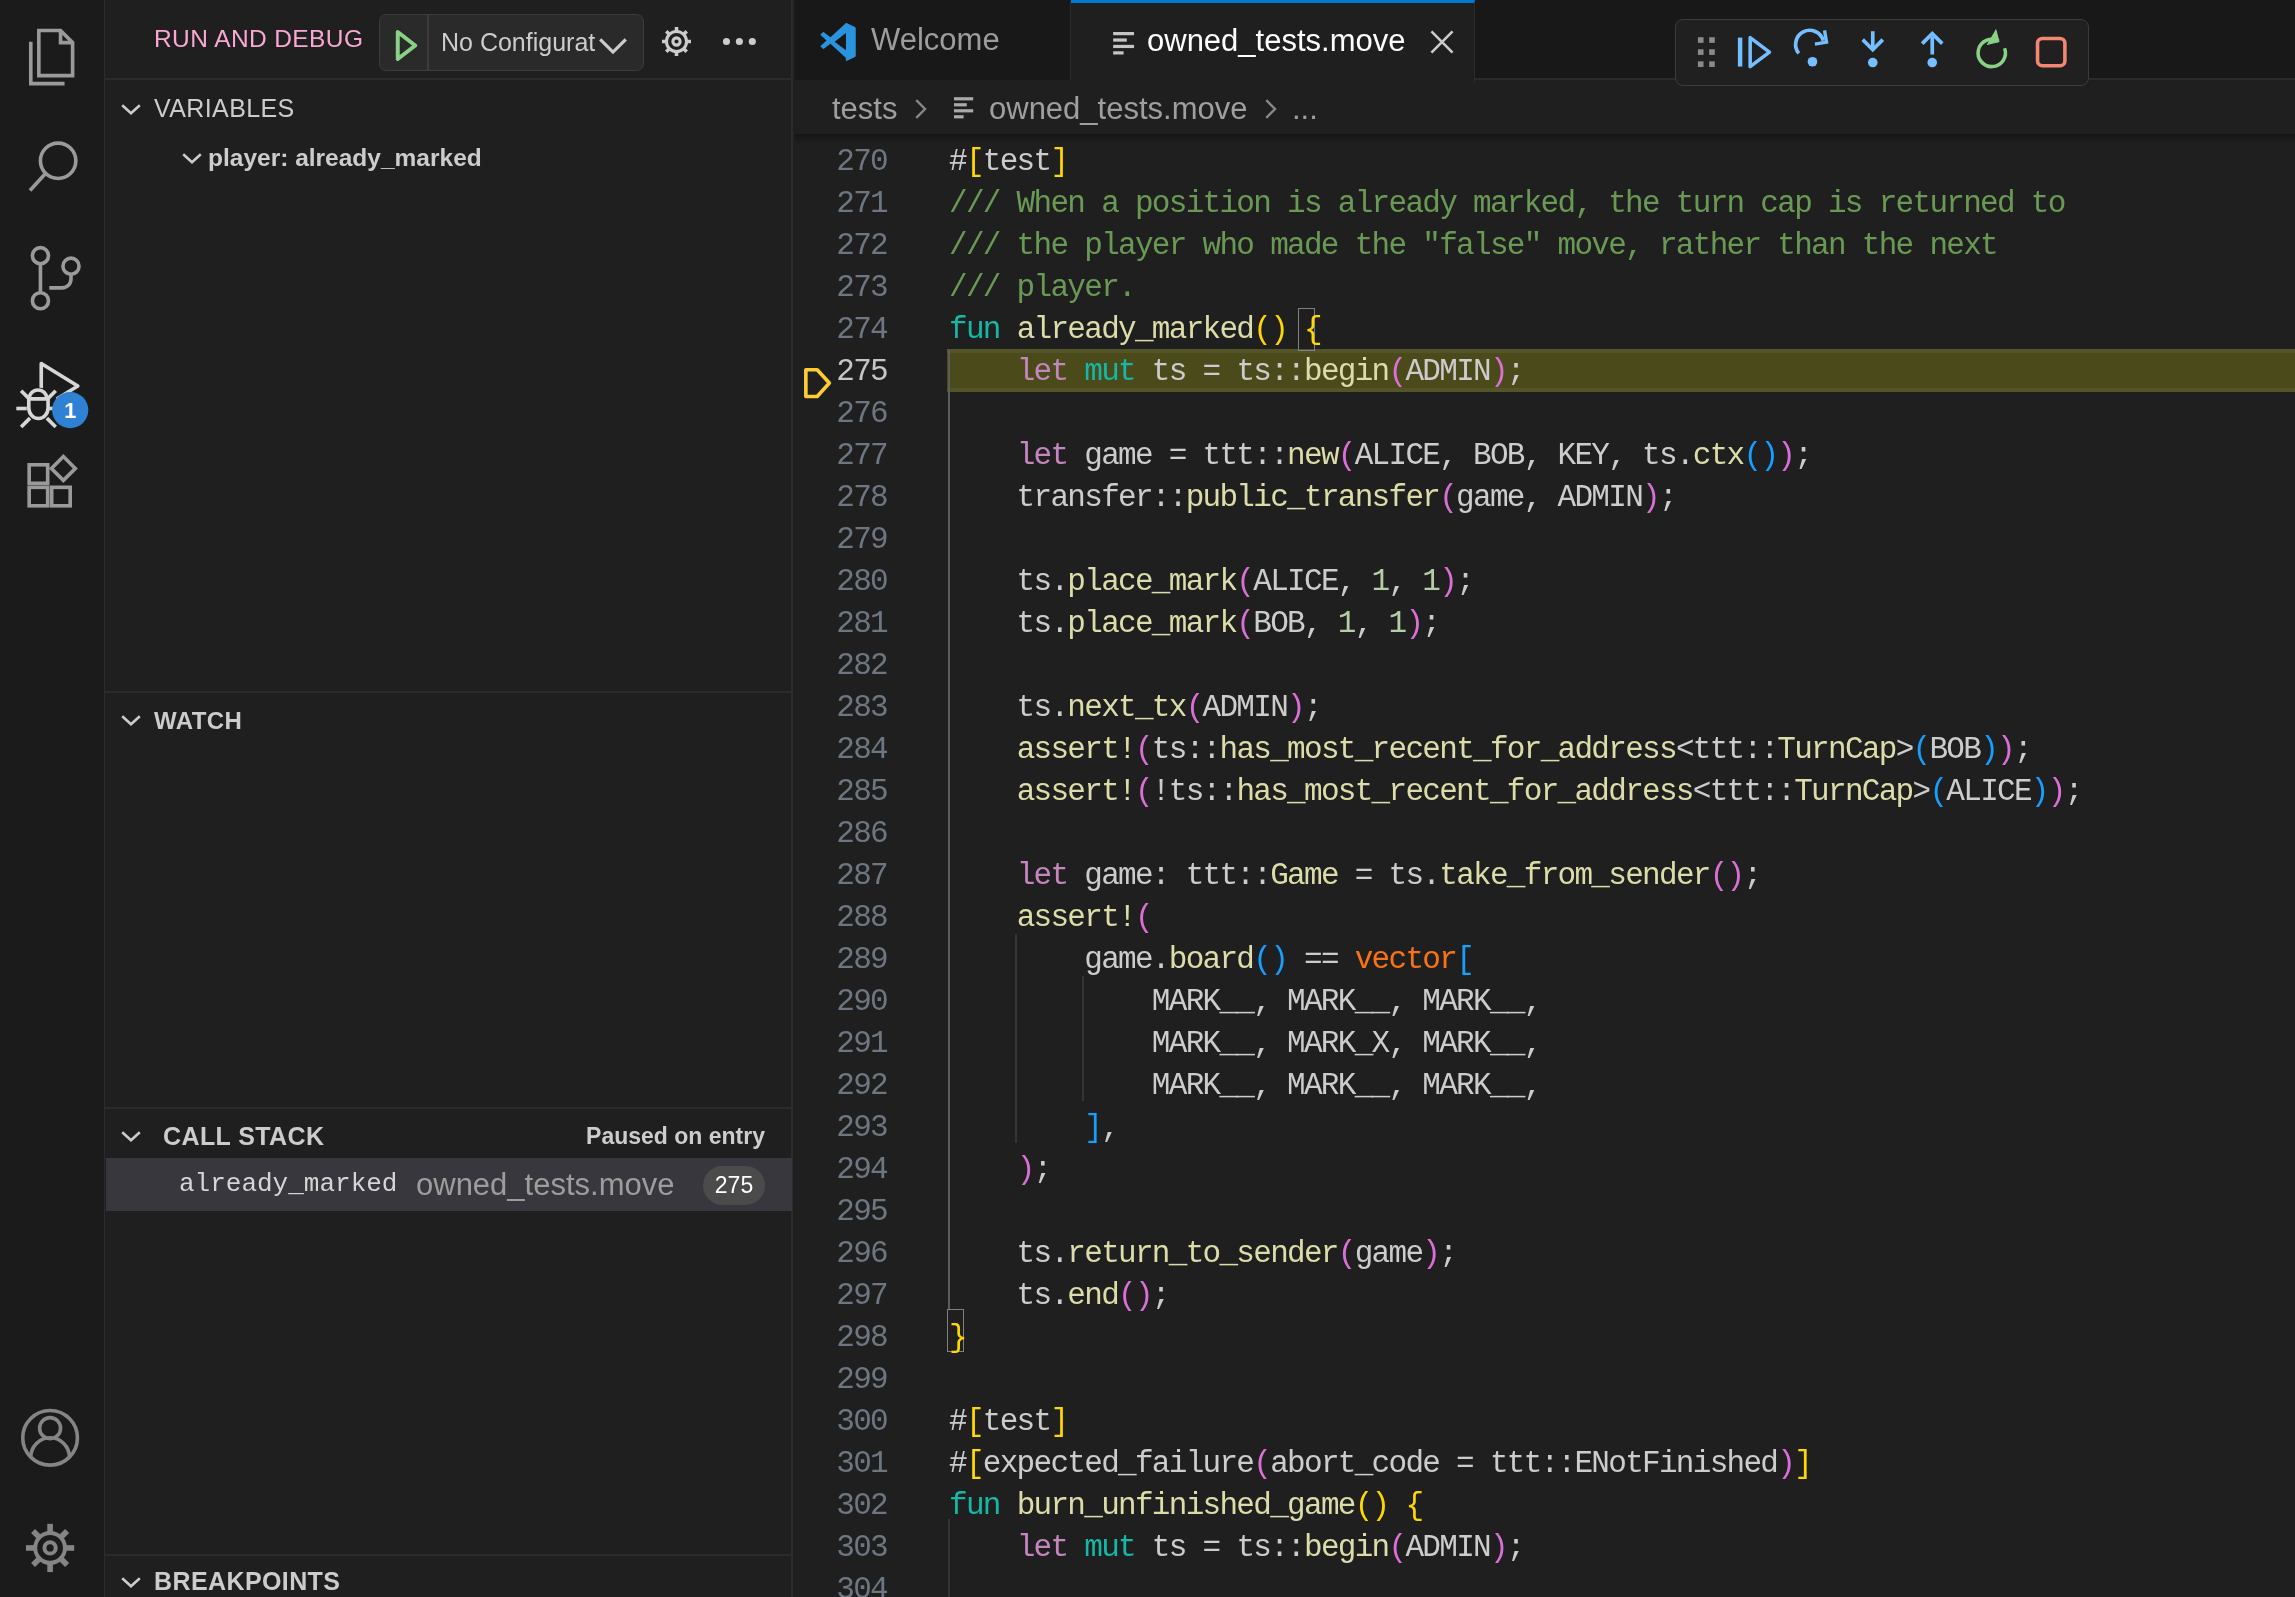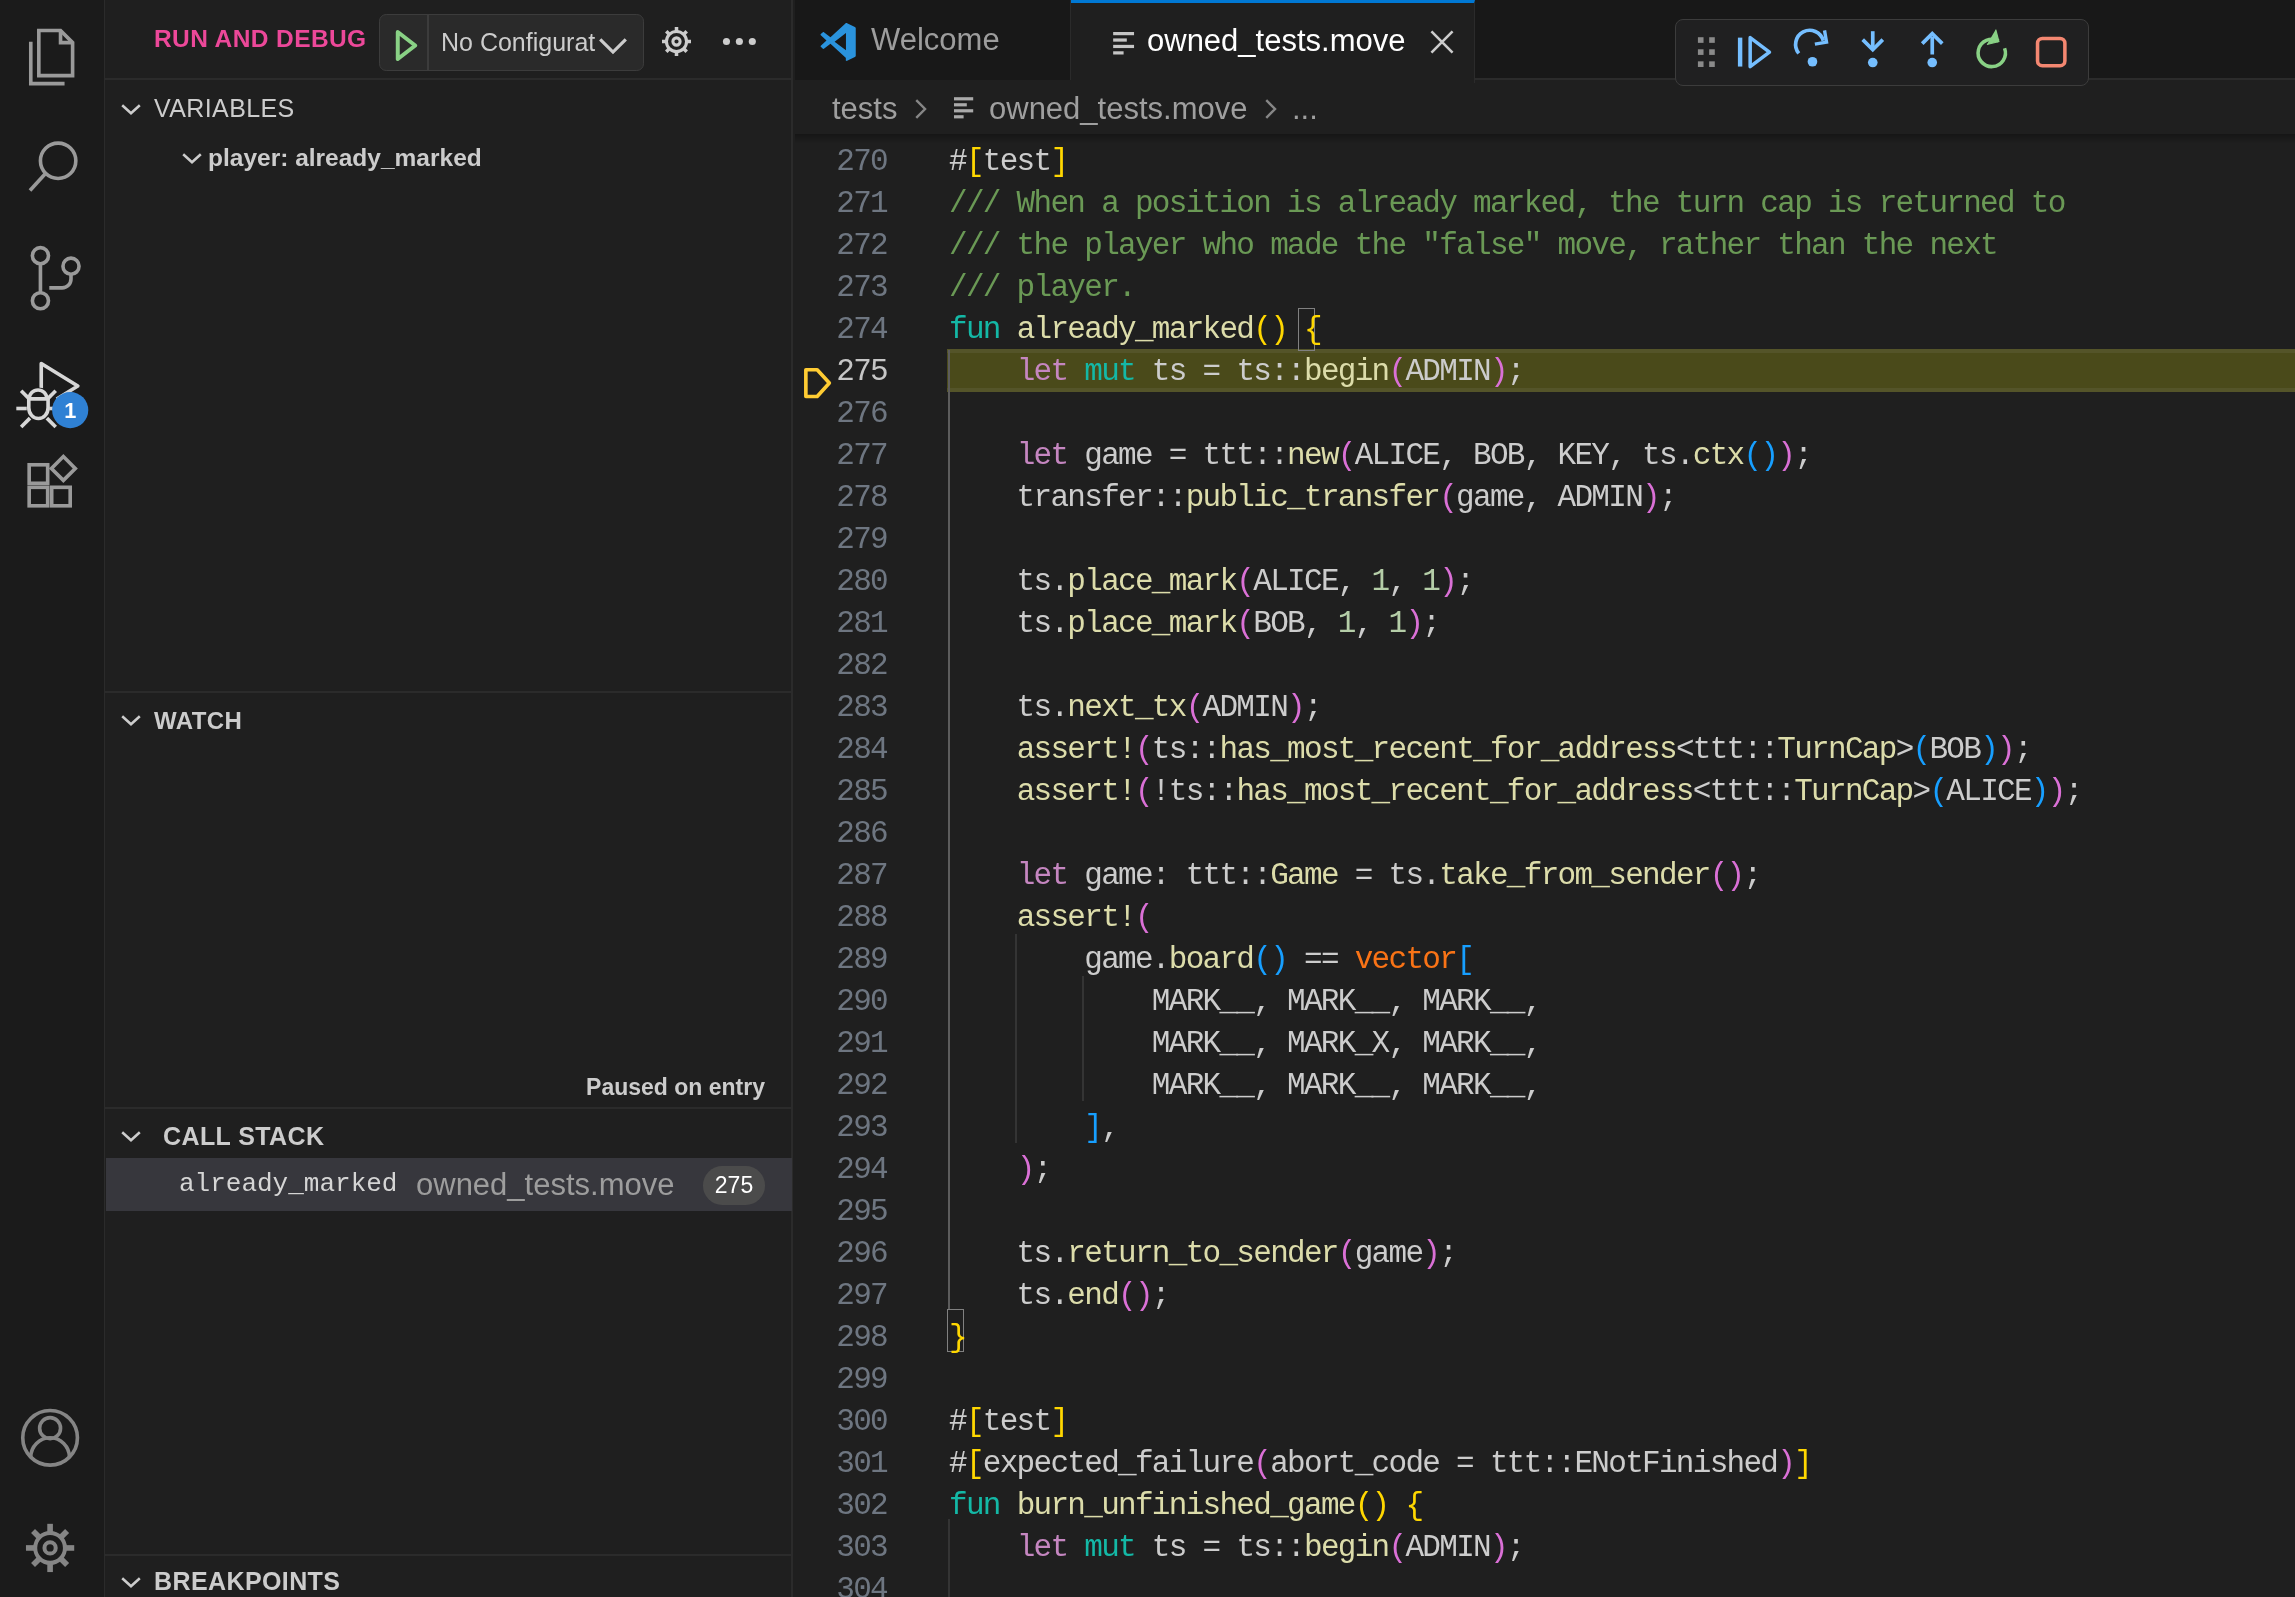--- a/index.html
+++ b/index.html
@@ -198,21 +198,21 @@
     <g stroke="#89d185" fill="none" stroke-width="4.4">
       <path d="M402.5 27.3 A 17 17 0 1 0 410 36.2"></path>
       <path d="M399 13 L402.9 27.8 L388 31.5" fill="#89d185" stroke-width="1.5"></path>
     </g>
 
     <rect x="451" y="24" width="34" height="34" rx="6" stroke="#f48771" fill="none" stroke-width="4.4"></rect>
   </svg>
 
   <div class="abs" id="sidebar" style="left:105px;top:0;width:688px;height:1597px;background:#1f1f1f;border-right:2.4px solid #2b2b2b;"></div>
 
-  <div class="abs" style="left:154px;top:0;height:78px;line-height:78px;color:#ec4899;font-size:24.5px;font-weight:bold;letter-spacing:0.4px;">RUN AND DEBUG</div>
+  <div class="abs" style="left:154px;top:0;height:78px;line-height:78px;color:#f9a8d4;font-size:24.5px;font-weight:normal;letter-spacing:0.4px;">RUN AND DEBUG</div>
 
   <div class="abs" style="left:379px;top:13.7px;width:265px;height:57px;background:#2a2a2a;border:1.6px solid #3c3c3c;border-radius:7.2px;overflow:hidden;">
     <div class="abs" style="left:47px;top:0;width:1.6px;height:57px;background:#3c3c3c;"></div>
     <svg class="abs" style="left:13px;top:13px;" width="27" height="35" viewBox="0 0 34 44">
       <path d="M6 5 L28 22 L6 39 z" fill="none" stroke="#89d185" stroke-width="5" stroke-linejoin="round"></path>
     </svg>
     <div class="abs" style="left:61px;top:0;width:155px;height:54px;line-height:54px;color:#cccccc;font-size:25px;white-space:nowrap;overflow:hidden;">No Configurations</div>
     <svg class="abs" style="left:217px;top:21px;" width="32" height="21" viewBox="0 0 40 26">
       <path d="M4 4 L20 20 L36 4" fill="none" stroke="#cccccc" stroke-width="4"></path>
     </svg>
@@ -257,21 +257,21 @@
   <svg class="abs" style="left:119px;top:713px;" width="24" height="14.5" viewBox="0 0 30 18">
     <path d="M4 4 L15 14 L26 4" fill="none" stroke="#cccccc" stroke-width="3.2"></path>
   </svg>
   <div class="abs" style="left:154px;top:693px;height:56px;line-height:56px;color:#cccccc;font-size:24px;font-weight:bold;letter-spacing:0.4px;">WATCH</div>
 
   <div class="abs" style="left:105px;top:1107px;width:688px;height:1.6px;background:#2b2b2b;"></div>
   <svg class="abs" style="left:119px;top:1129px;" width="24" height="14.5" viewBox="0 0 30 18">
     <path d="M4 4 L15 14 L26 4" fill="none" stroke="#cccccc" stroke-width="3.2"></path>
   </svg>
   <div class="abs" style="left:163px;top:1108px;height:56px;line-height:56px;color:#cccccc;font-size:25px;font-weight:bold;letter-spacing:0.4px;">CALL STACK</div>
-  <div class="abs" style="left:483px;top:1059px;width:282px;height:56px;line-height:56px;color:#cccccc;font-size:23px;font-weight:600;text-align:right;">Paused on entry</div>
+  <div class="abs" style="left:483px;top:1108px;width:282px;height:56px;line-height:56px;color:#cccccc;font-size:23px;font-weight:600;text-align:right;">Paused on entry</div>
 
   <div class="abs" style="left:106px;top:1158px;width:686px;height:53px;background:#37373d;"></div>
   <div class="abs" style="left:179px;top:1158px;height:53px;line-height:53px;color:#d5d5d5;font-size:26px;font-family:'Liberation Mono',monospace;">already_marked</div>
   <div class="abs" style="left:416px;top:1158px;height:53px;line-height:53px;color:#9d9d9d;font-size:31px;">owned_tests.move</div>
   <div class="abs" style="left:703px;top:1166px;width:62px;height:39px;background:#4b4b4b;border-radius:19.3px;color:#ffffff;font-size:23px;text-align:center;line-height:39px;">275</div>
 
   <div class="abs" style="left:105px;top:1554px;width:688px;height:1.6px;background:#2b2b2b;"></div>
   <svg class="abs" style="left:119px;top:1575px;" width="24" height="14.5" viewBox="0 0 30 18">
     <path d="M4 4 L15 14 L26 4" fill="none" stroke="#cccccc" stroke-width="3.2"></path>
   </svg>

